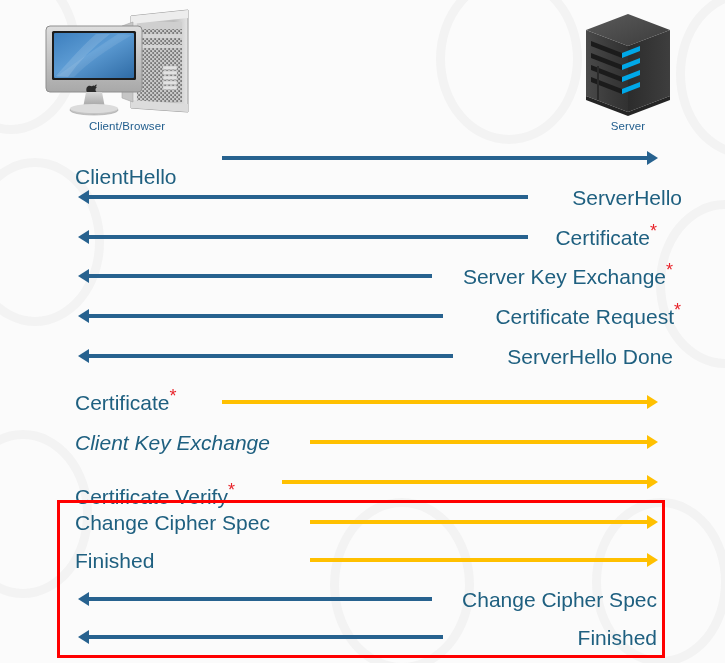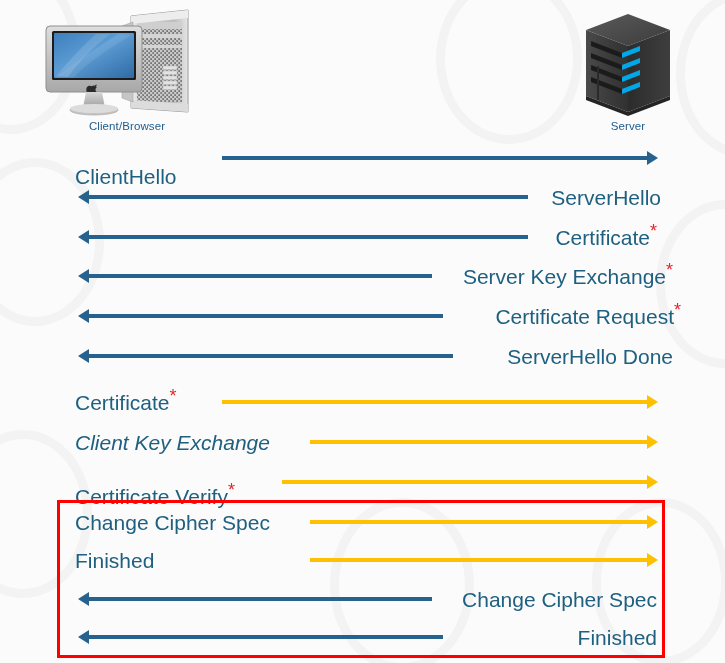--- a/index.html
+++ b/index.html
@@ -239,21 +239,21 @@
     <div class="node-label" id="server-label">Server</div>
   </div>
 
   <div id="rows">
       <div class="row l2r" style="top: 138px; padding-left: 75px; box-sizing: border-box;">
         <span class="msg-label" style="margin-right: auto; margin-top: 37px;">ClientHello</span>
         <div style="position: absolute; left: 222px; top: 50%; transform: translateY(-50%);">
           <div class="arrow right blue" style="width: 426px;"></div>
         </div>
       </div>
-      <div class="row r2l" style="top: 177px; padding-right: 64px; box-sizing: border-box; align-items: center;">
+      <div class="row r2l" style="top: 177px; padding-right: 43px; box-sizing: border-box; align-items: center;">
         <div style="position: absolute; left: 88px; top: 50%; transform: translateY(-50%);">
           <div class="arrow left blue" style="width: 440px;"></div>
         </div>
         <span class="msg-label">ServerHello</span>
       </div>
       <div class="row r2l" style="top: 217px; padding-right: 68px; box-sizing: border-box;">
         <div style="position: absolute; left: 88px; top: 50%; transform: translateY(-50%);">
           <div class="arrow left blue" style="width: 440px;"></div>
         </div>
         <span class="msg-label">Certificate<span class="star">*</span></span>

